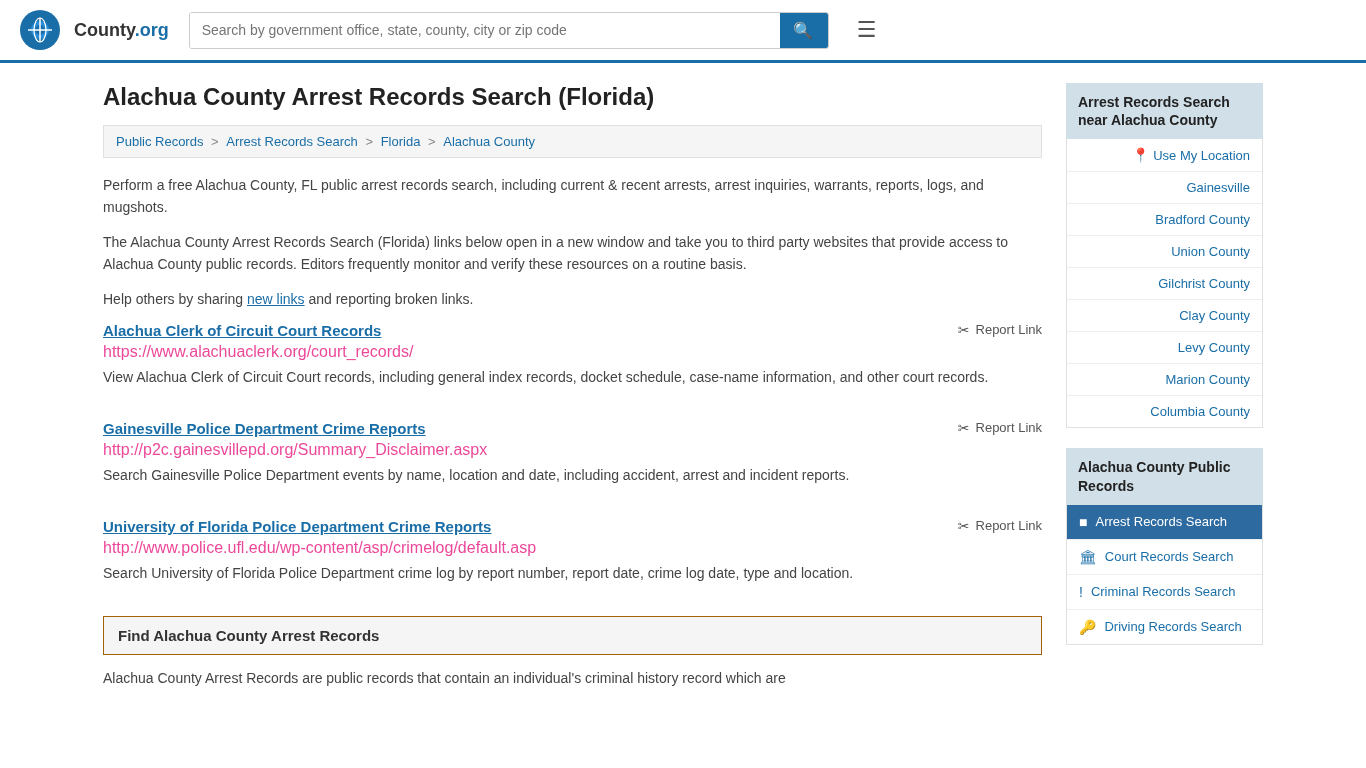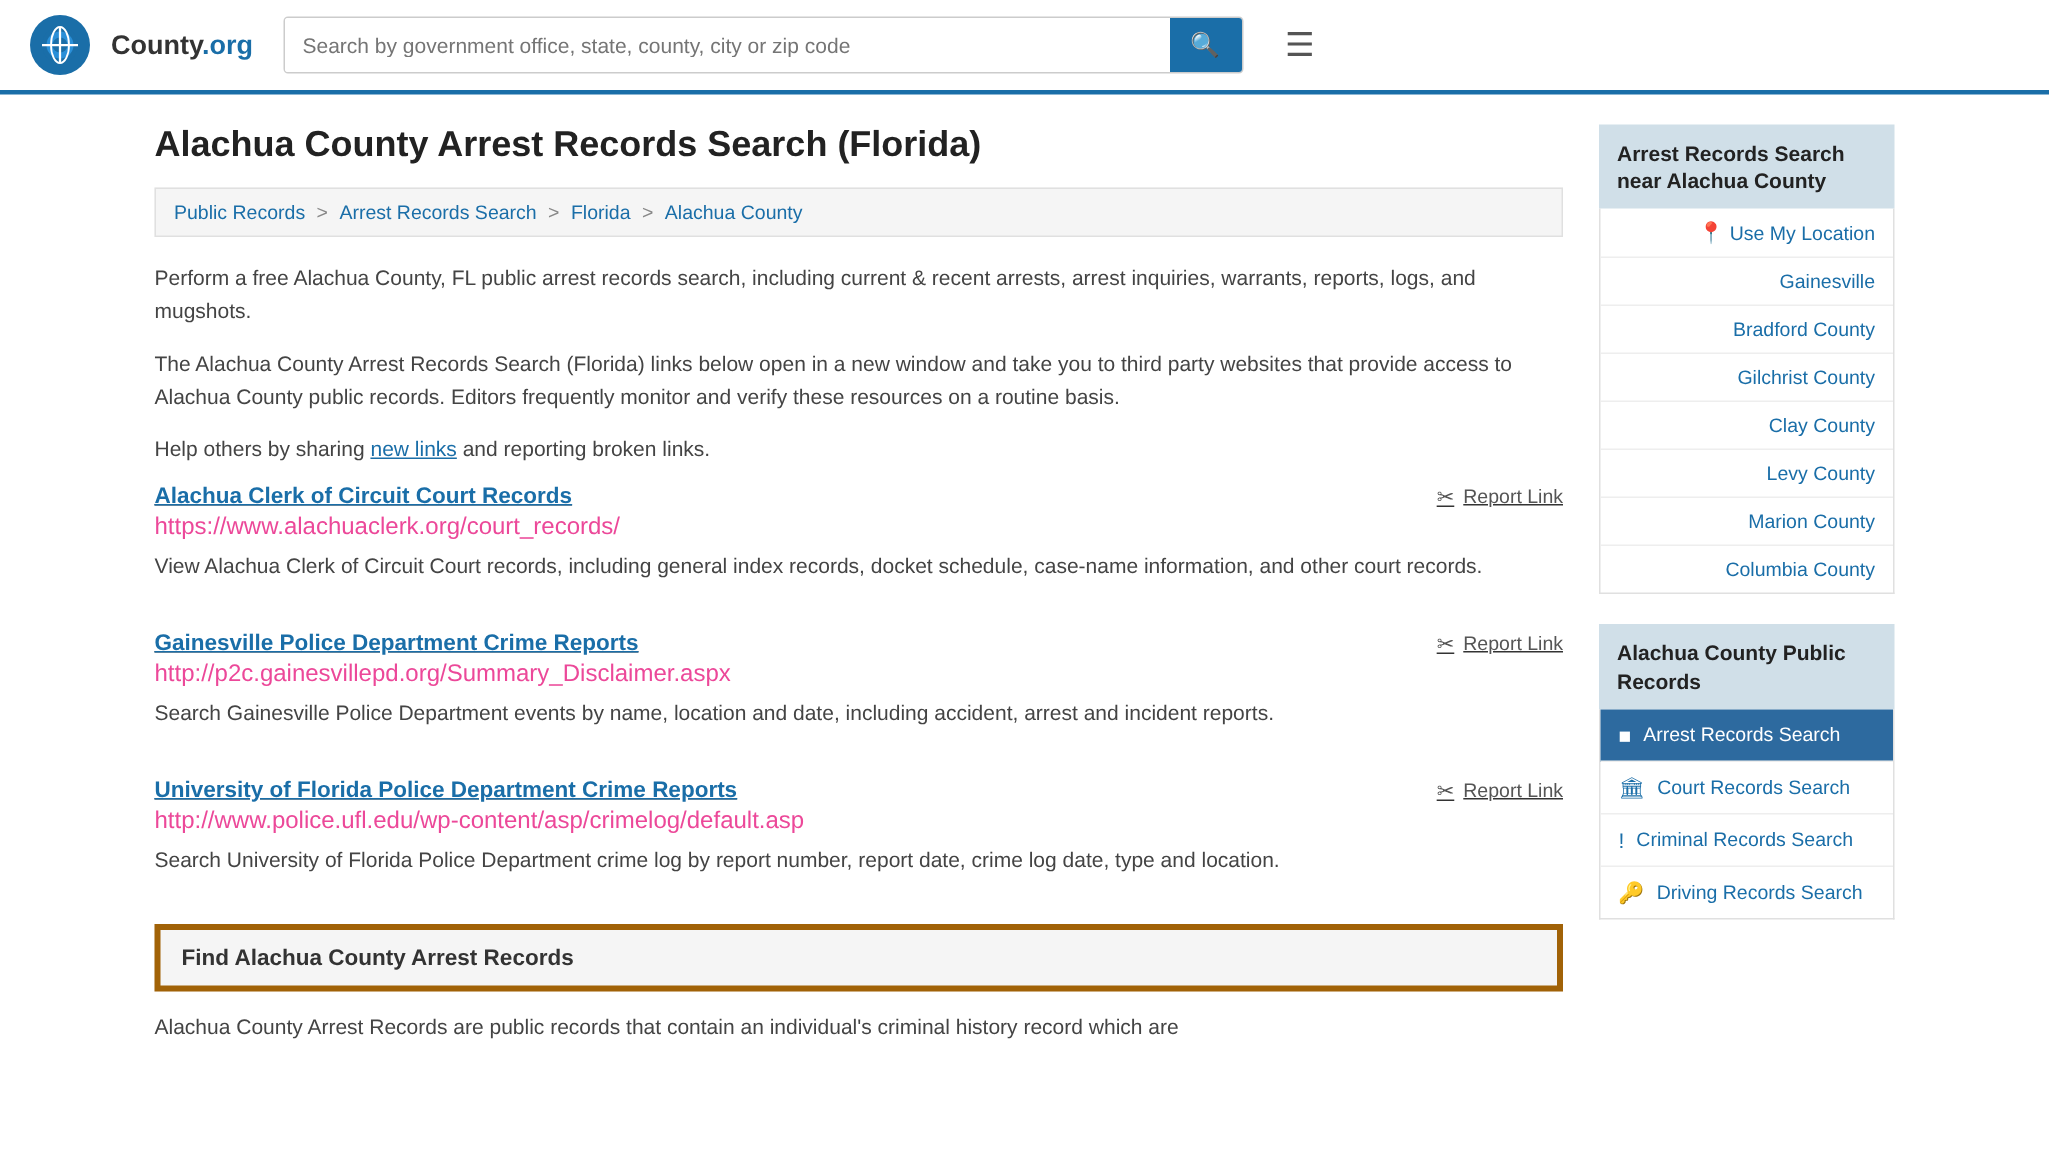--- a/index.html
+++ b/index.html
@@ -126,23 +126,22 @@
       font-size: 15px;
       font-weight: bold;
       color: #1a6ea8;
       text-decoration: underline;
       cursor: pointer;
       display: inline;
     }
     .record-item-header {
       display: flex;
       justify-content: space-between;
-      align-items: flex-end;
+      align-items: flex-start;
       margin-bottom: 4px;
-      text-decoration: underline;
     }
     .report-link-btn {
       display: flex;
       align-items: center;
       gap: 6px;
       color: #555;
       font-size: 13px;
       cursor: pointer;
       white-space: nowrap;
       background: none;
@@ -156,21 +155,21 @@
     }
     .record-desc {
       font-size: 14px;
       line-height: 1.5;
       color: #444;
     }
 
     
     .section-heading {
       background: #f5f5f5;
-      border: 4px solid #a16207;
+      border: 1px solid #a16207;
       padding: 10px 14px;
       font-size: 15px;
       font-weight: bold;
       color: #333;
       margin-bottom: 12px;
       margin-top: 8px;
     }
     .section-text {
       font-size: 14px;
       line-height: 1.6;
@@ -352,20 +351,21 @@
 
     <div class="sidebar-section">
       <div class="sidebar-header">Arrest Records Search near Alachua County</div>
       <div class="sidebar-list">
         <a href="#" class="use-my-location">
           <span class="location-dot">📍</span>
           <span>Use My Location</span>
         </a>
         <a href="#">Gainesville</a>
         <a href="#">Bradford County</a>
+        <a href="#">Union County</a>
         <a href="#">Gilchrist County</a>
         <a href="#">Clay County</a>
         <a href="#">Levy County</a>
         <a href="#">Marion County</a>
         <a href="#">Columbia County</a>
       </div>
     </div>
 
     <div class="sidebar-section">
       <div class="sidebar-header">Alachua County Public Records</div>

